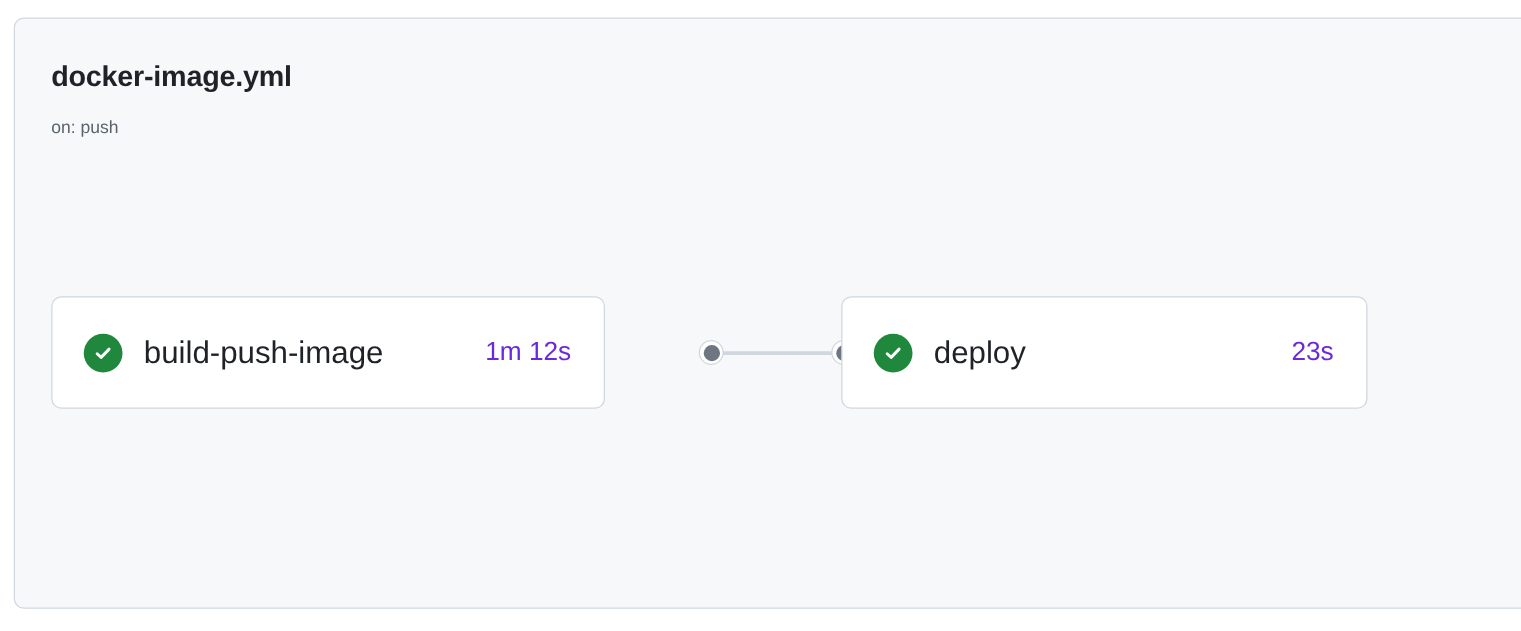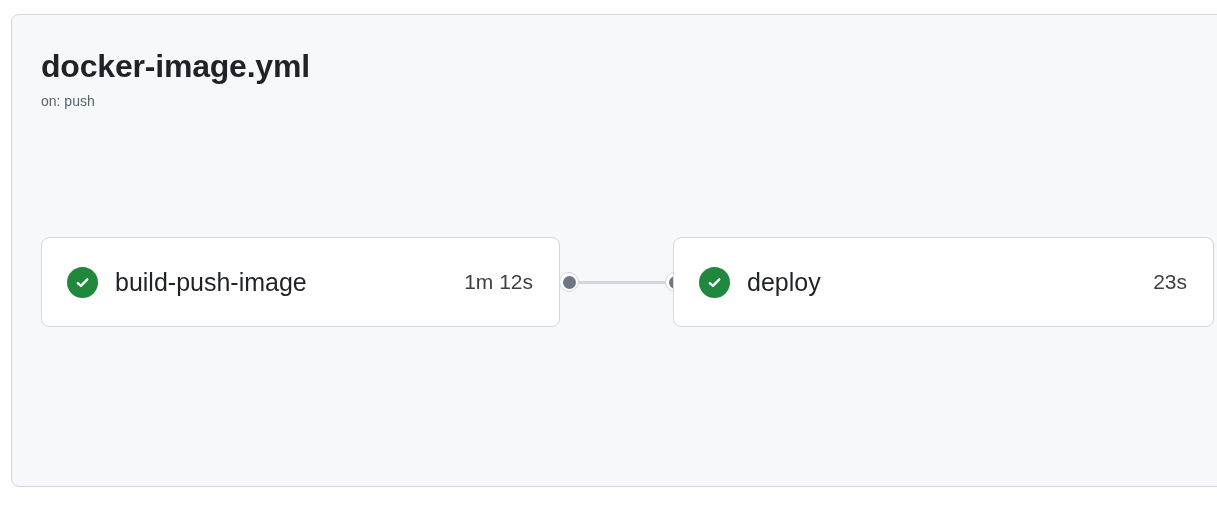--- a/index.html
+++ b/index.html
@@ -1,31 +1,31 @@
 <!DOCTYPE html>
 <html><head>
 <meta charset="utf-8">
 <style>
   html, body { margin:0; padding:0; background:#ffffff; }
   body { width:1217px; height:505px; position:relative; overflow:hidden;
          font-family:"Liberation Sans", sans-serif; }
   .graph-container { position:absolute; left:11px; top:14px; width:1230px; height:473px;
          background:#f6f8fa; border:1.5px solid #d0d7de; border-radius:8px; box-sizing:border-box; }
-  .wf-title { position:absolute; left:41px; top:48px; font-size:32px; font-weight:bold; color:#1f2328; letter-spacing:-0.2px; }
+  .wf-title { position:absolute; left:41px; top:48px; font-size:23px; font-weight:bold; color:#1f2328; letter-spacing:-0.2px; }
   .wf-trigger { position:absolute; left:41px; top:93px; font-size:14px; color:#59636e; }
   .job { position:absolute; top:237px; height:90px; background:#ffffff; border:1.5px solid #d0d7de;
          border-radius:8px; box-sizing:border-box; display:flex; align-items:center; }
-  .job-1 { left:41px; width:519px; }
-  .job-2 { left:673px; width:541px; }
+  .job-1 { left:41px; width:443px; }
+  .job-2 { left:673px; width:421px; }
   .status-icon { width:31px; height:31px; border-radius:50%; background:#1f883d; display:flex;
          align-items:center; justify-content:center; flex:0 0 auto; }
   .job-1 .status-icon { margin-left:25px; }
   .job-2 .status-icon { margin-left:25px; }
   .job-name { margin-left:17px; font-size:25px; color:#1f2328; flex:1; }
-  .job-duration { font-size:21px; color:#404040; margin-right:26px; }
+  .job-duration { font-size:21px; color:#6d28d9; margin-right:26px; }
   .connector-line { position:absolute; left:570px; top:281px; width:106px; height:3px; background:#d0d7de; }
   .port { position:absolute; width:20px; height:20px; border-radius:50%; background:#ffffff;
           border:1.5px solid #d0d7de; box-sizing:border-box; display:flex; align-items:center; justify-content:center; }
   .port .dot { width:13px; height:13px; border-radius:50%; background:#6e7781; }
   .port-out { left:559px; top:272px; }
   .port-in { left:665px; top:272px; }
 </style>
 </head>
 <body>
 

